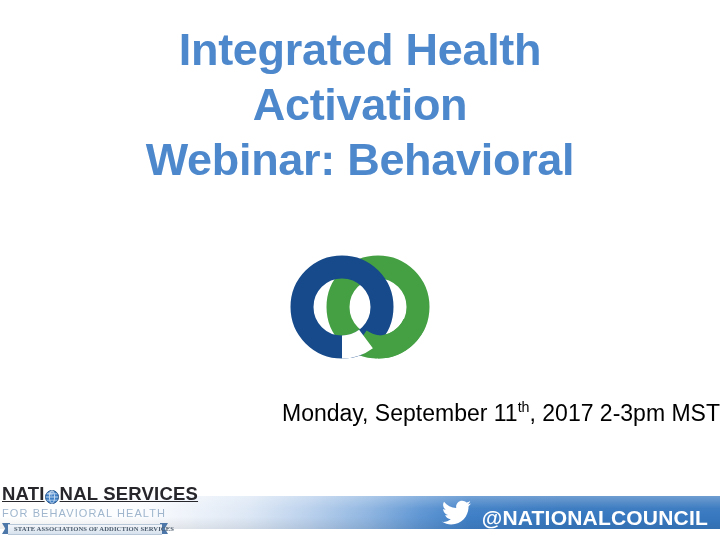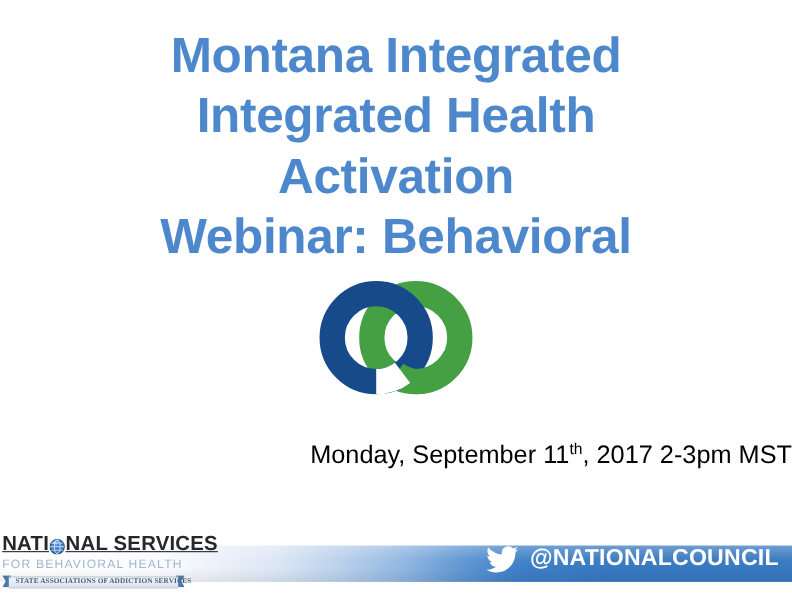--- a/index.html
+++ b/index.html
@@ -183,41 +183,40 @@
   .nc-ribbon-tail.left  { left: 0px;  clip-path: polygon(0 0, 100% 0, 100% 100%, 0 100%, 40% 50%); }
   .nc-ribbon-tail.right { left: 158px; clip-path: polygon(0 0, 100% 0, 60% 50%, 100% 100%, 0 100%); }
 
   
   .twitter-group {
     position: absolute;
     right: 12px;
     top: 496px;
     height: 33px;
     display: flex;
-    align-items: flex-start;
+    align-items: flex-end;
     gap: 10px;
   }
   .twitter-bird { display: block; }
   .twitter-handle {
     color: #ffffff;
     font-family: "Liberation Sans", sans-serif;
     font-weight: bold;
     font-size: 21px;
     line-height: 23px;
     letter-spacing: 0.2px;
     white-space: nowrap;
   }
 </style>
 </head>
 <body>
 
 <div class="slide">
 
   <div class="title-block">
-    <div class="title-line">Montana Integrated</div>
     <div class="title-line">Integrated Health</div>
     <div class="title-line">Activation</div>
     <div class="title-line">Webinar: Behavioral</div>
   </div>
 
   <div class="logo-wrap">
     <svg class="logo-svg" width="160" height="110" viewBox="0 0 160 110">
 
       <circle cx="98" cy="55" r="40" fill="none" stroke="#45A044" stroke-width="23"></circle>
 

